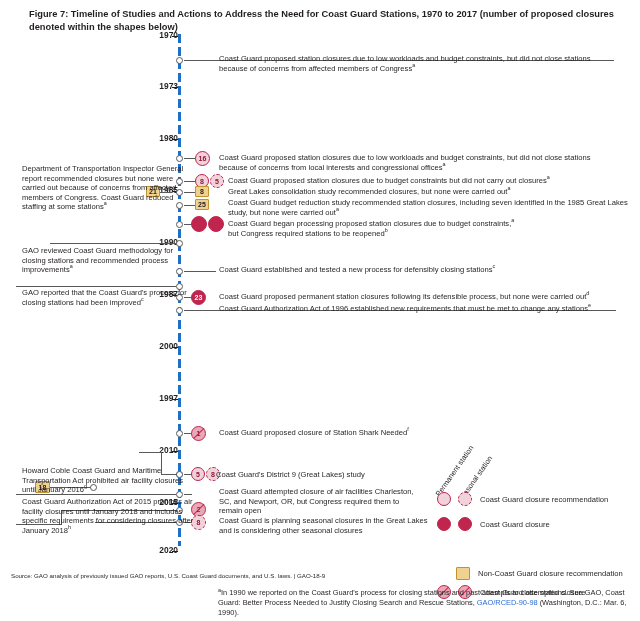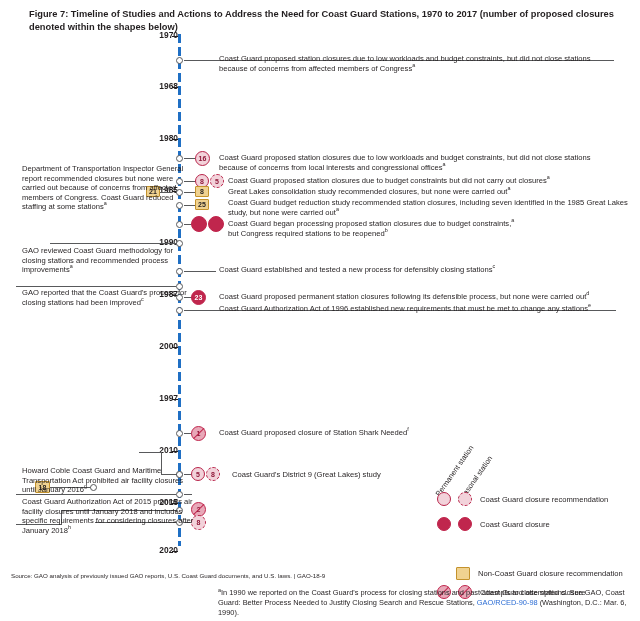--- a/index.html
+++ b/index.html
@@ -82,21 +82,21 @@
 
 <div class="fig-title">Figure 7: Timeline of Studies and Actions to Address the Need for Coast Guard Stations, 1970 to 2017 (number of proposed closures denoted within the shapes below)</div>
 
 <div class="canvas">
 
   <div class="axis"></div>
 
   <div class="yearlabel" style="left:138px;top:30px;">1970</div>
   <div class="yeartick" style="left:172px;top:36px;"></div>
 
-  <div class="yearlabel" style="left:138px;top:81px;">1968</div>
+  <div class="yearlabel" style="left:138px;top:81px;">1973</div>
   <div class="yeartick" style="left:172px;top:87px;"></div>
 
   <div class="yearlabel" style="left:138px;top:133px;">1980</div>
   <div class="yeartick" style="left:172px;top:139px;"></div>
 
   <div class="yearlabel" style="left:138px;top:185px;">1985</div>
   <div class="yeartick" style="left:172px;top:191px;"></div>
 
   <div class="yearlabel" style="left:138px;top:237px;">1990</div>
   <div class="yeartick" style="left:172px;top:243px;"></div>
@@ -207,34 +207,40 @@
   </div>
 
   <div class="node" style="left:176px;top:471px;"></div>
   <div class="hline" style="left:184px;top:474px;width:8px;"></div>
   <div class="mk rec perm" style="left:191px;top:467px;width:14px;height:14px;">
     <span>5</span>
   </div>
   <div class="mk rec seas oct" style="left:206px;top:467px;width:14px;height:14px;">
     <span>8</span>
   </div>
-  <div class="ann" style="left:232px;top:470px;width:300px;">
+  <div class="ann" style="left:216px;top:470px;width:300px;">
     <span>Coast Guard's District 9 (Great Lakes) study</span>
   </div>
 
   <div class="node" style="left:176px;top:491px;"></div>
   <div class="hline" style="left:184px;top:494px;width:8px;"></div>
   <div class="mk attempt perm" style="left:191px;top:487px;width:15px;height:15px;">
     <span>2</span>
   </div>
+  <div class="ann" style="left:219px;top:487px;width:200px;">
+    <span>Coast Guard attempted closure of air facilities Charleston, SC, and Newport, OR, but Congress required them to remain open</span>
+  </div>
 
   <div class="node" style="left:176px;top:519px;"></div>
   <div class="hline" style="left:184px;top:522px;width:8px;"></div>
   <div class="mk rec seas oct" style="left:191px;top:515px;width:15px;height:15px;">
     <span>8</span>
+  </div>
+  <div class="ann" style="left:219px;top:516px;width:210px;">
+    <span>Coast Guard is planning seasonal closures in the Great Lakes and is considering other seasonal closures</span>
   </div>
 
   <div class="mk sq" style="left:146px;top:186px;width:14px;height:11px;">
     <span>21</span>
   </div>
   <div class="hline" style="left:160px;top:192px;width:12px;"></div>
   <div class="ann left" style="left:22px;top:164px;width:175px;">
     <span>Department of Transportation Inspector General report recommended closures but none were carried out because of concerns from affected members of Congress. Coast Guard reduced staffing at some stations</span><sup>a</sup>
   </div>
 

